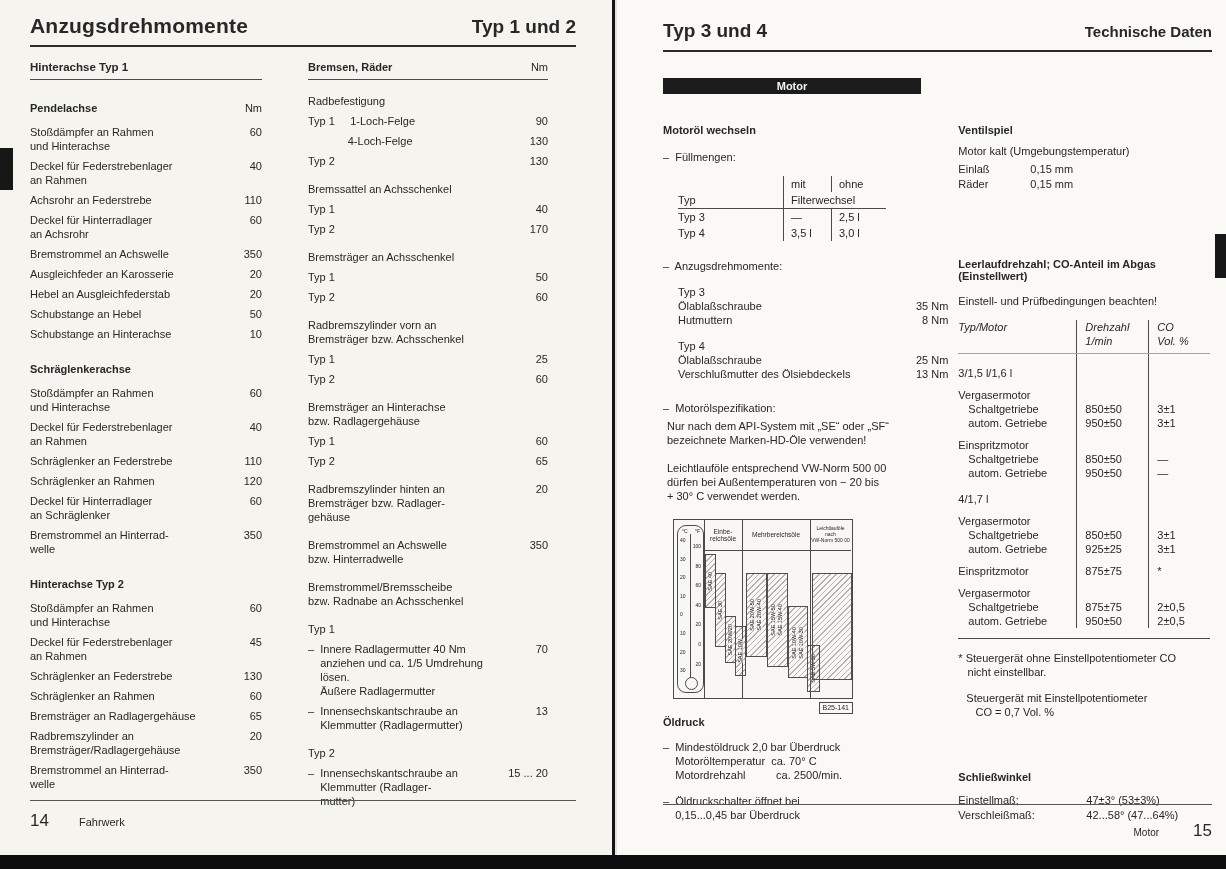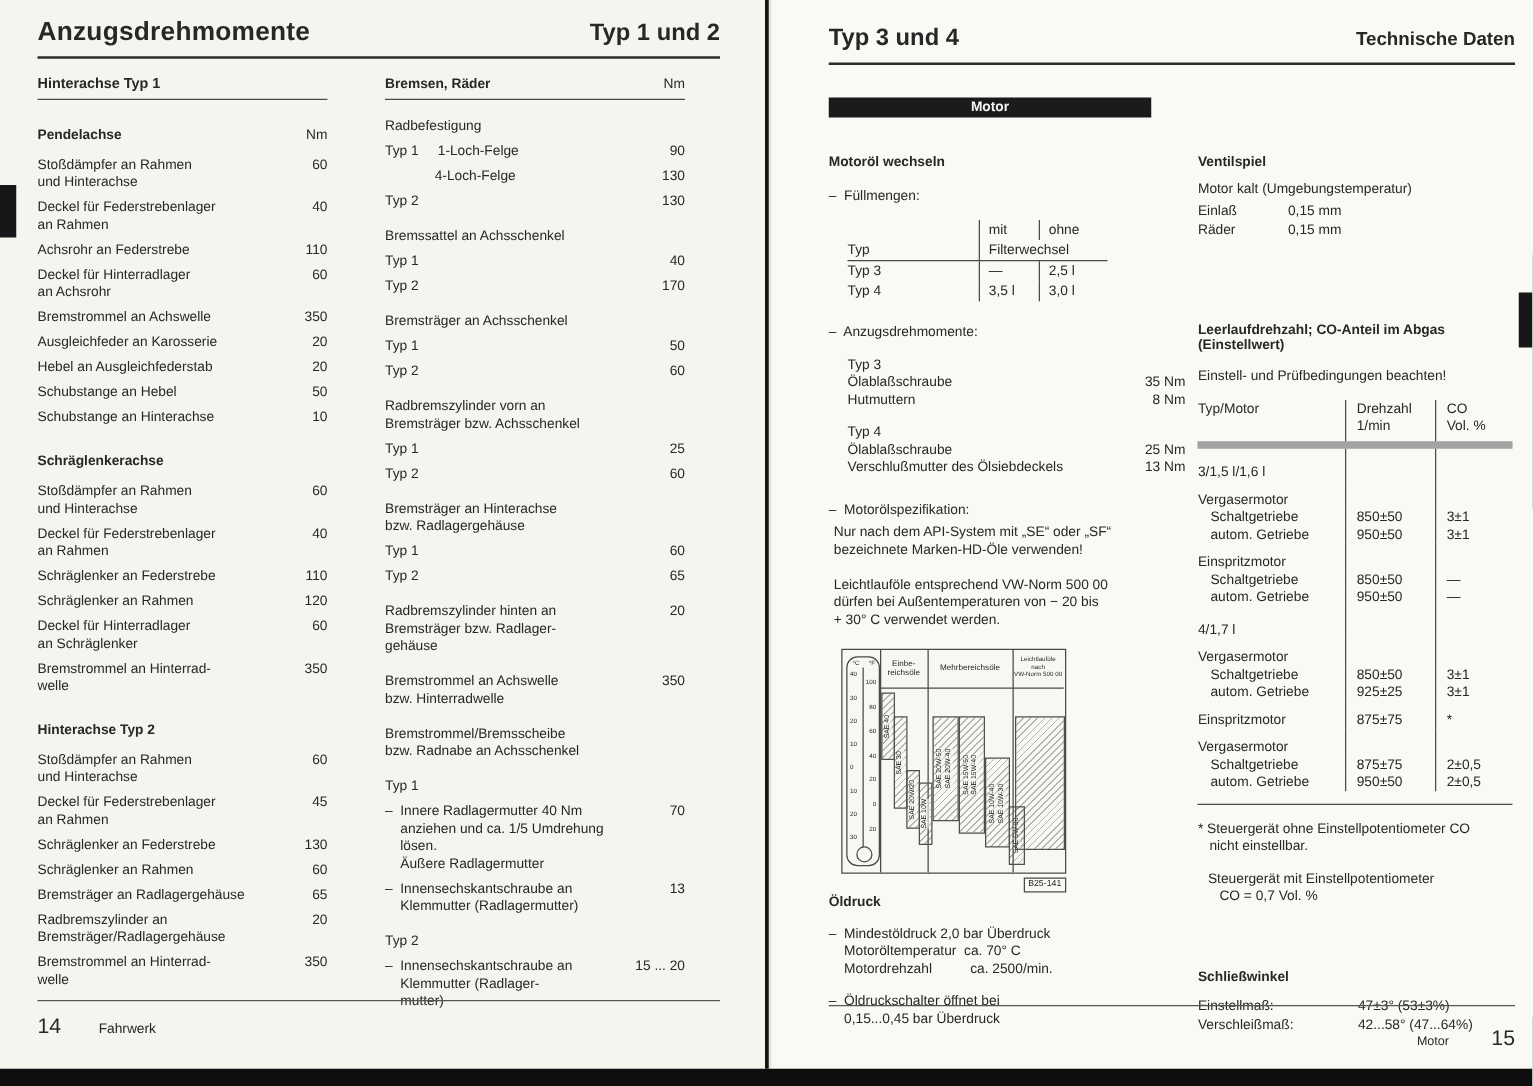--- a/index.html
+++ b/index.html
@@ -74,21 +74,21 @@
        display:flex;align-items:center;justify-content:center;gap:1px;overflow:visible;}
   .vlab{writing-mode:vertical-rl;transform:rotate(180deg);font-size:5.5px;line-height:1.05;
         white-space:nowrap;color:#111;background:rgba(248,247,243,.6);}
   .caption{margin:3px 0 0 auto;width:max-content;border:1px solid #4a4a4a;font-size:7px;padding:0 3px;line-height:10px;}
   
   .itab{margin-top:12px;width:252px;}
   .ir{display:grid;grid-template-columns:118px 72px 62px;font-size:11px;line-height:14px;}
   .ic{padding:0 0 0 8px;}
   .ic.c1{padding-left:0;}
   .ihead .ic{white-space:pre-line;padding-bottom:5px;}
-  .ihead{border-bottom:6px solid #a3a3a3;}
+  .ihead{border-bottom:1px solid #a3a3a3;font-style:italic;}
   .ibody{border-bottom:1px solid #4a4a4a;padding-bottom:10px;}
   .ir.section .ic{padding-top:12px;}
   .ir.group .ic{padding-top:8px;}
   .ir.indent .ic.c1{padding-left:10px;}
   .fnote{font-size:11px;line-height:14px;margin-top:12px;}
   
   .kv{display:flex;font-size:11px;line-height:15px;}
   .kv .k{width:72px;}
   .dw .k{width:128px;}
   .rp-footer{position:absolute;left:46px;right:14px;bottom:14px;}

